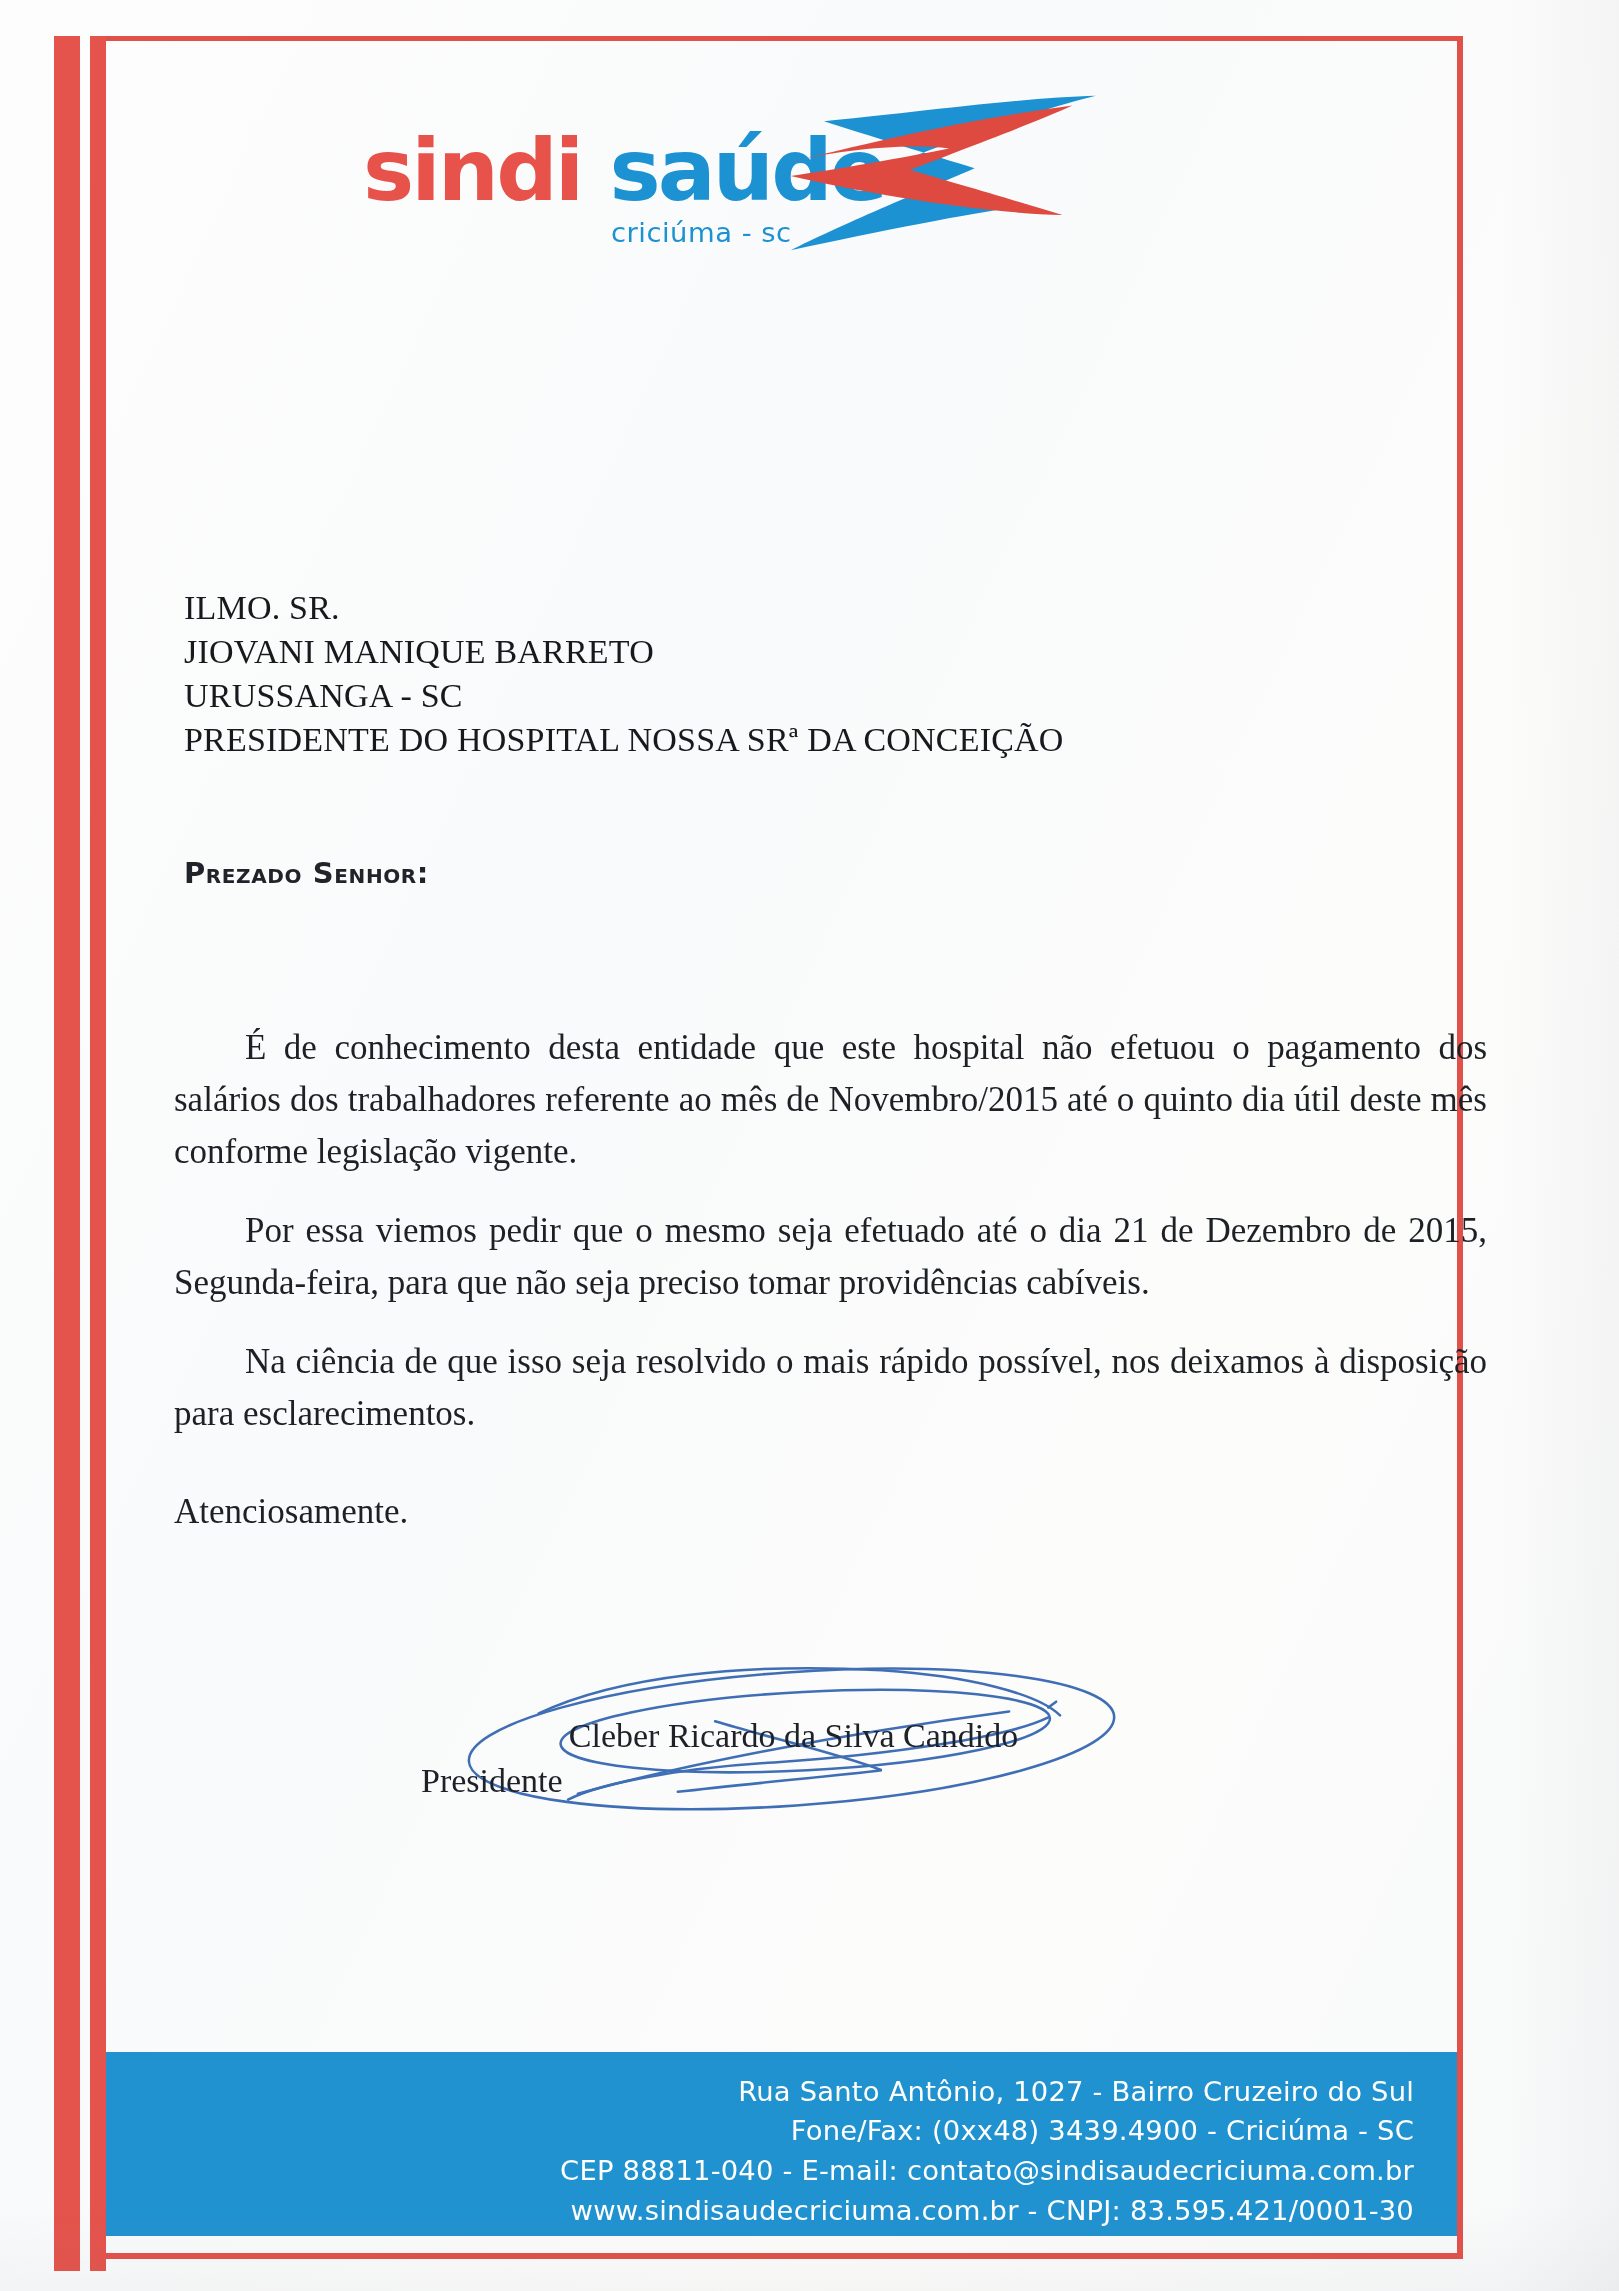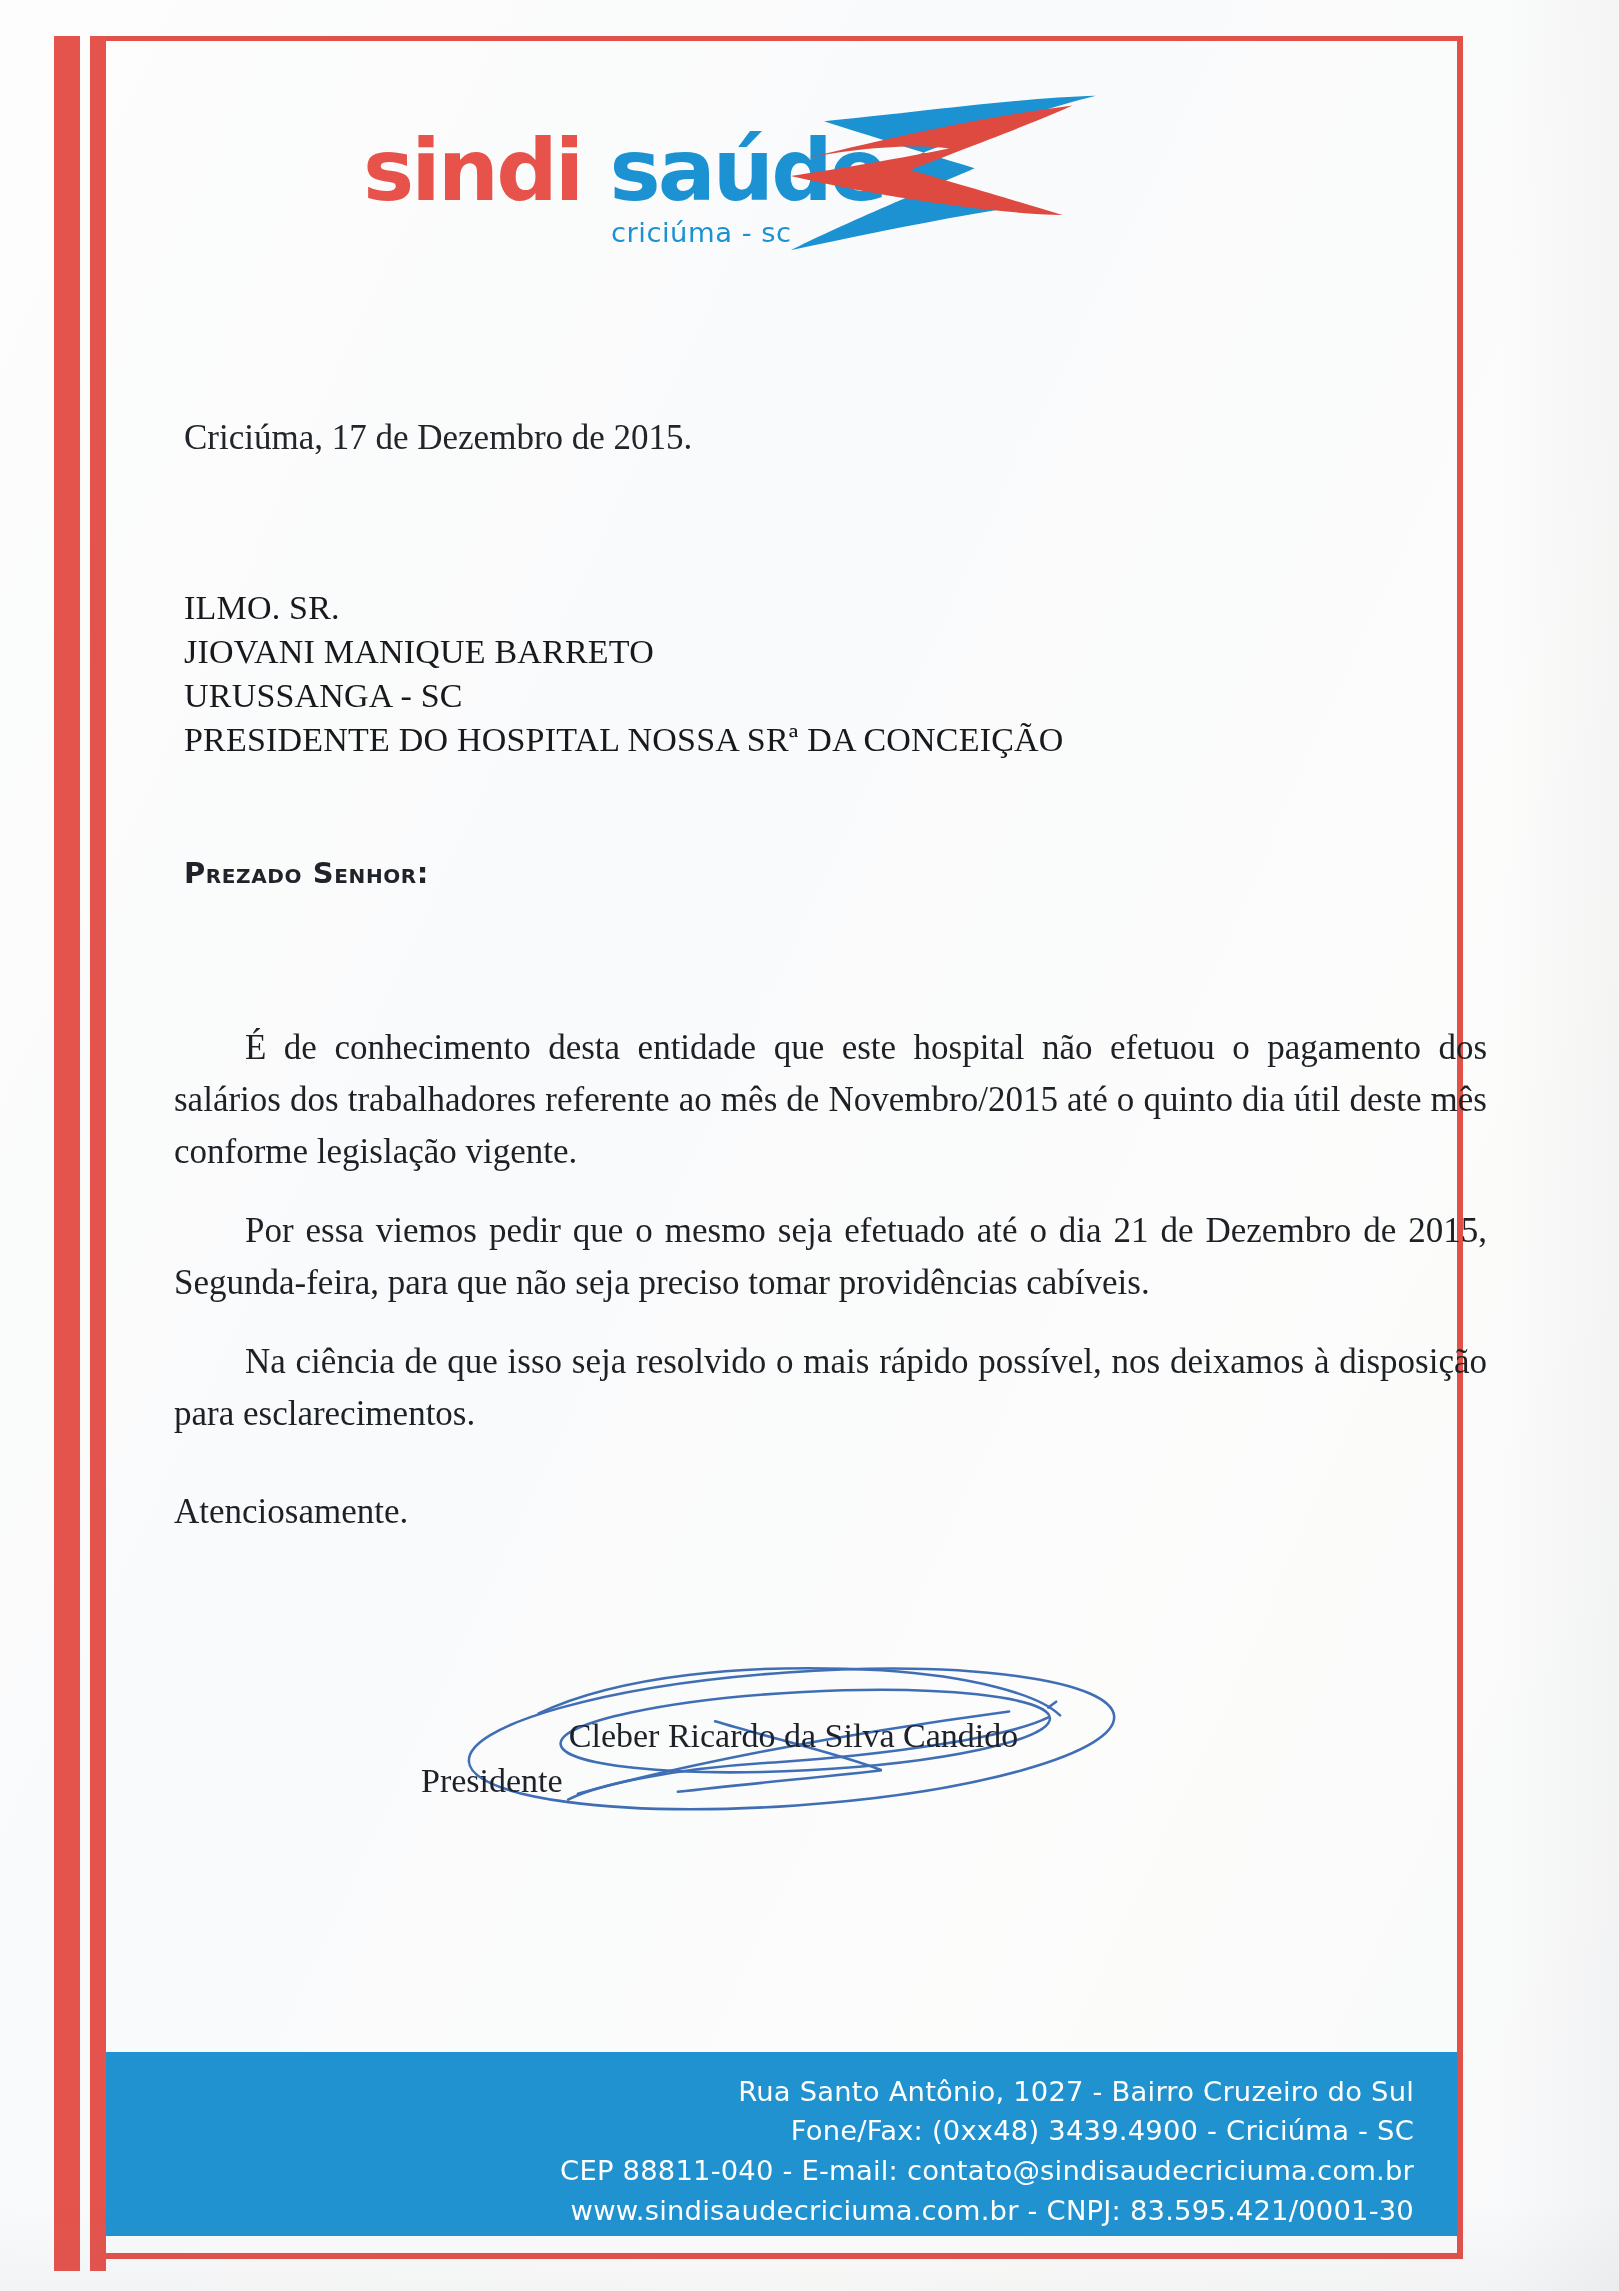--- a/index.html
+++ b/index.html
@@ -217,21 +217,20 @@
     <div class="logo-sub">criciúma - sc</div>
 
     <svg class="logo-mark" viewBox="0 0 330 180">
 
       <path d="M330 10 C 250 30, 150 68, 112 86 C 150 96, 215 110, 262 122 C 214 128, 120 146, 18 168 C 60 146, 160 104, 206 84 C 166 72, 96 50, 52 36 C 120 30, 250 12, 330 10 Z" fill="#1c92d2"></path>
 
       <path d="M18 78 C 90 60, 196 34, 306 20 C 262 40, 180 70, 140 86 C 182 98, 250 118, 296 132 C 214 130, 96 110, 18 92 C 62 86, 140 72, 180 64 C 136 58, 62 66, 18 78 Z" fill="#de4a3f"></path>
     </svg>
   </div>
 
-  <div class="date-line">Criciúma, 17 de Dezembro de 2015.</div>
 
   <div class="recipient">
     <div>ILMO. SR.</div>
     <div>JIOVANI MANIQUE BARRETO</div>
     <div>URUSSANGA - SC</div>
     <div>PRESIDENTE DO HOSPITAL NOSSA SRª DA CONCEIÇÃO</div>
   </div>
 
   <div class="salutation">Prezado Senhor:</div>
 

